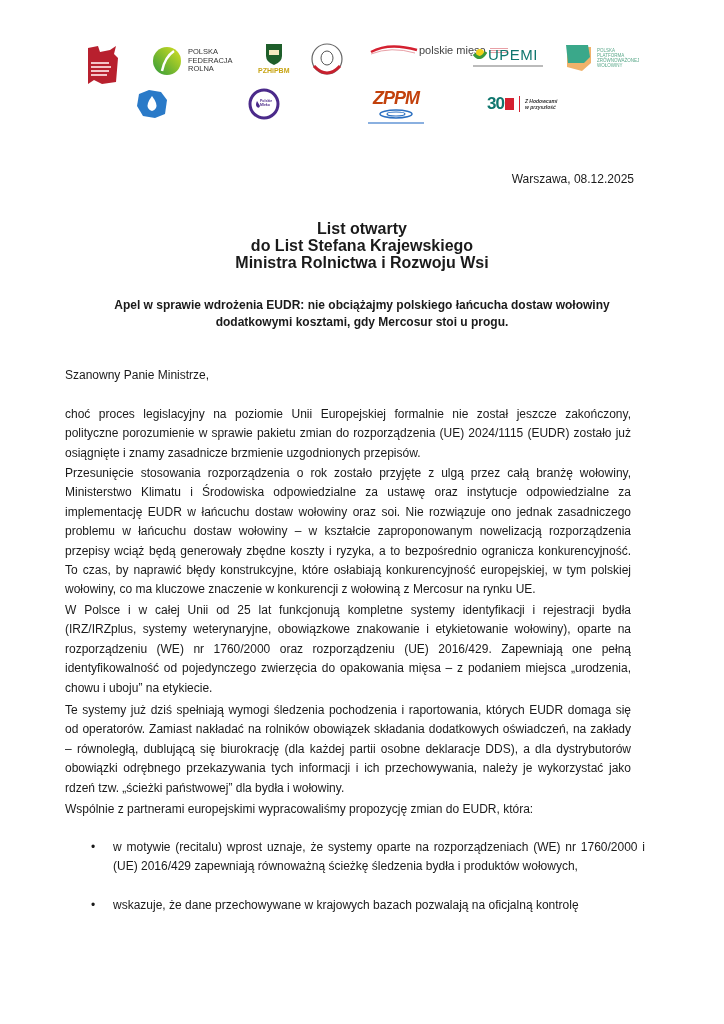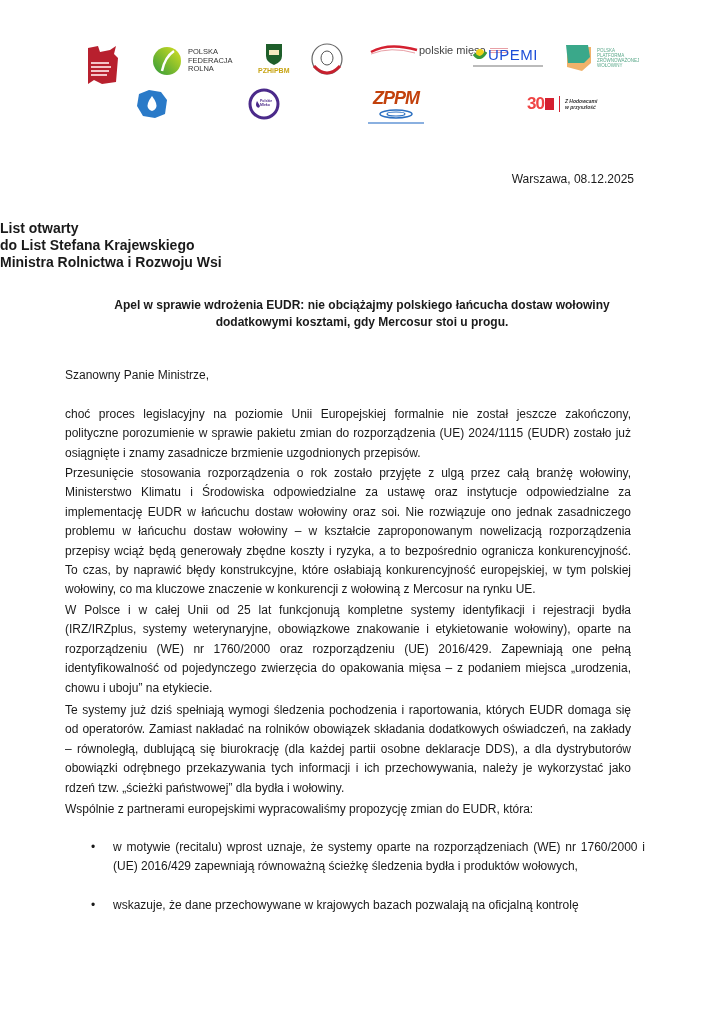--- a/index.html
+++ b/index.html
@@ -2,22 +2,22 @@
 <html><head>
 <meta charset="utf-8">
 <style>
   html, body { margin: 0; padding: 0; background: #ffffff; }
   body { width: 724px; height: 1024px; position: relative; overflow: hidden;
          font-family: "Liberation Sans", sans-serif; color: #1a1a1a; }
   .logo { position: absolute; display: flex; align-items: center; }
   .logo svg { display: block; }
   .logo-text { font-size: 6.5px; line-height: 7px; font-weight: bold; }
   .date { position: absolute; right: 90px; top: 172px; font-size: 12px; }
-  .title-block { position: absolute; left: 0; right: 0; top: 220px; text-align: left;
-                 font-weight: bold; font-size: 14px; line-height: 17px; }
+  .title-block { position: absolute; left: 0; right: 0; top: 220px; text-align: center;
+                 font-weight: bold; font-size: 16px; line-height: 17px; }
   .subject { position: absolute; left: 80px; right: 80px; top: 297px; text-align: center;
              font-weight: bold; font-size: 12px; line-height: 17px; }
   .body-text { position: absolute; left: 65px; width: 566px; font-size: 12px; line-height: 19.4px;
                text-align: justify; }
   .bullets { position: absolute; left: 79px; width: 566px; font-size: 12px; line-height: 19.4px; margin: 0; padding: 0; list-style: none; }
   .bullets li { position: relative; padding-left: 34px; text-align: justify; }
   .bullets li .dot { position: absolute; left: 12px; top: 0; }
 </style>
 </head>
 <body>
@@ -76,21 +76,21 @@
     <span style="display:inline-block; width:18px; height:5px; margin-left:4px; background:repeating-linear-gradient(#e8a0a6 0 1px, transparent 1px 2px);"></span>
   </div>
 </div>
 
 <div class="logo" style="left:473px; top:46px; flex-direction:column; align-items:flex-start;">
   <div style="display:flex; align-items:center;">
     <svg width="14" height="14" viewBox="0 0 14 14">
       <circle cx="7" cy="5" r="4" fill="#f1d21a"></circle>
       <path d="M1 6 Q7 14 13 4" stroke="#3a9a3a" stroke-width="3" fill="none"></path>
     </svg>
-    <span style="font-size:15px; color:#1d4ed8; letter-spacing:0.5px; margin-left:1px;">UPEMI</span>
+    <span style="font-size:15px; color:#0f766e; letter-spacing:0.5px; margin-left:1px;">UPEMI</span>
   </div>
   <span style="display:block; width:70px; height:2px; background:#bbb; margin-top:2px;"></span>
 </div>
 
 <div class="logo" style="left:564px; top:43px;">
   <svg width="30" height="30" viewBox="0 0 30 30">
     <path d="M3 4 L27 4 L27 20 L18 28 L3 24 Z" fill="#f0b26a"></path>
     <path d="M2 2 L24 2 L26 14 L20 20 L4 20 Z" fill="#3aa88a"></path>
   </svg>
   <div style="margin-left:3px; font-size:4.5px; line-height:5px; color:#5aa88a;">
@@ -122,21 +122,21 @@
 <div class="logo" style="left:368px; top:88px; flex-direction:column;">
   <div style="font-size:18px; font-weight:bold; font-style:italic; color:#c2410c; letter-spacing:-1px;">ZPPM</div>
   <svg width="40" height="10" viewBox="0 0 40 10">
     <ellipse cx="20" cy="5" rx="16" ry="4" fill="none" stroke="#2a6fc0" stroke-width="1.5"></ellipse>
     <ellipse cx="20" cy="5" rx="9" ry="2" fill="none" stroke="#2a6fc0" stroke-width="1.2"></ellipse>
   </svg>
   <span style="display:block; width:56px; height:1.5px; background:#8ab0e0; margin-top:3px;"></span>
 </div>
 
 <div class="logo" style="left:487px; top:94px;">
-  <span style="font-size:17px; font-weight:bold; color:#ef4444; letter-spacing:-1px;margin-left:40px;">30</span>
+  <span style="font-size:17px; font-weight:bold; color:#0f766e; letter-spacing:-1px;">30</span>
   <span style="display:inline-block; width:9px; height:12px; background:#d42030; margin-left:1px;"></span>
   <span style="display:inline-block; width:1px; height:16px; background:#d42030; margin:0 5px;"></span>
   <div style="font-size:5px; line-height:6px; font-style:italic; font-weight:bold; color:#333;">
     <div>Z Hodowcami</div>
     <div>w przyszłość</div>
   </div>
 </div>
 
 <div class="date">Warszawa, 08.12.2025</div>
 

